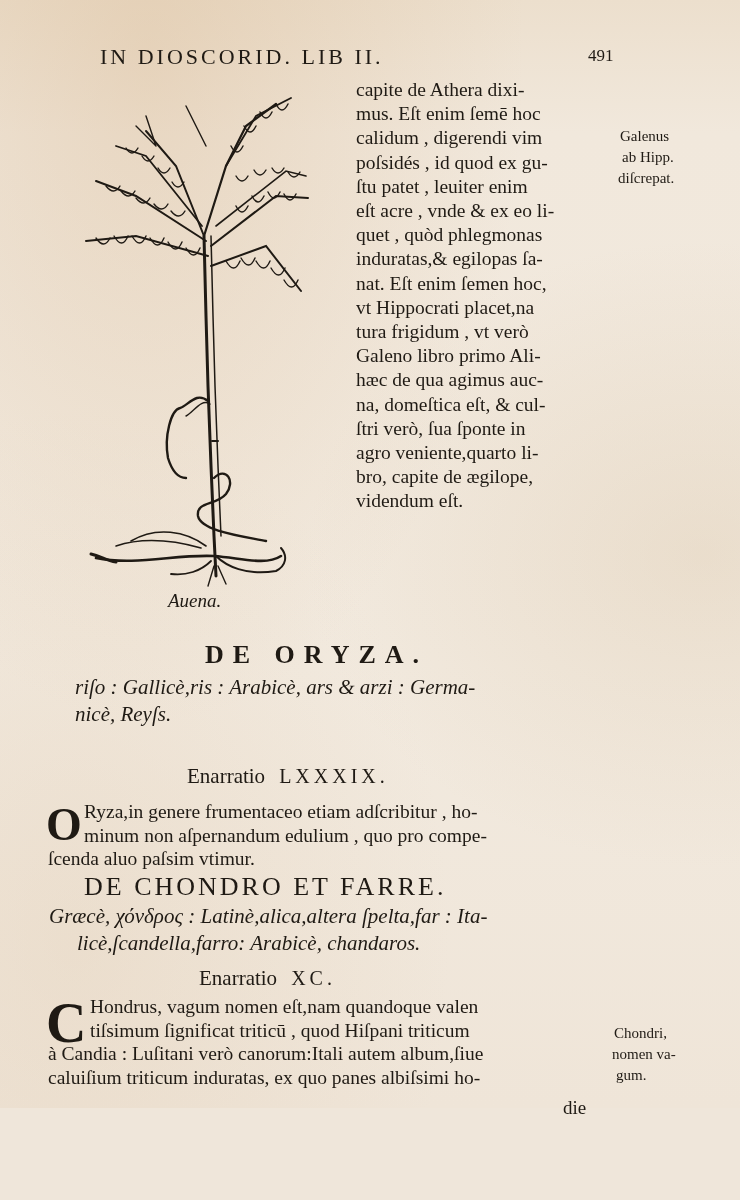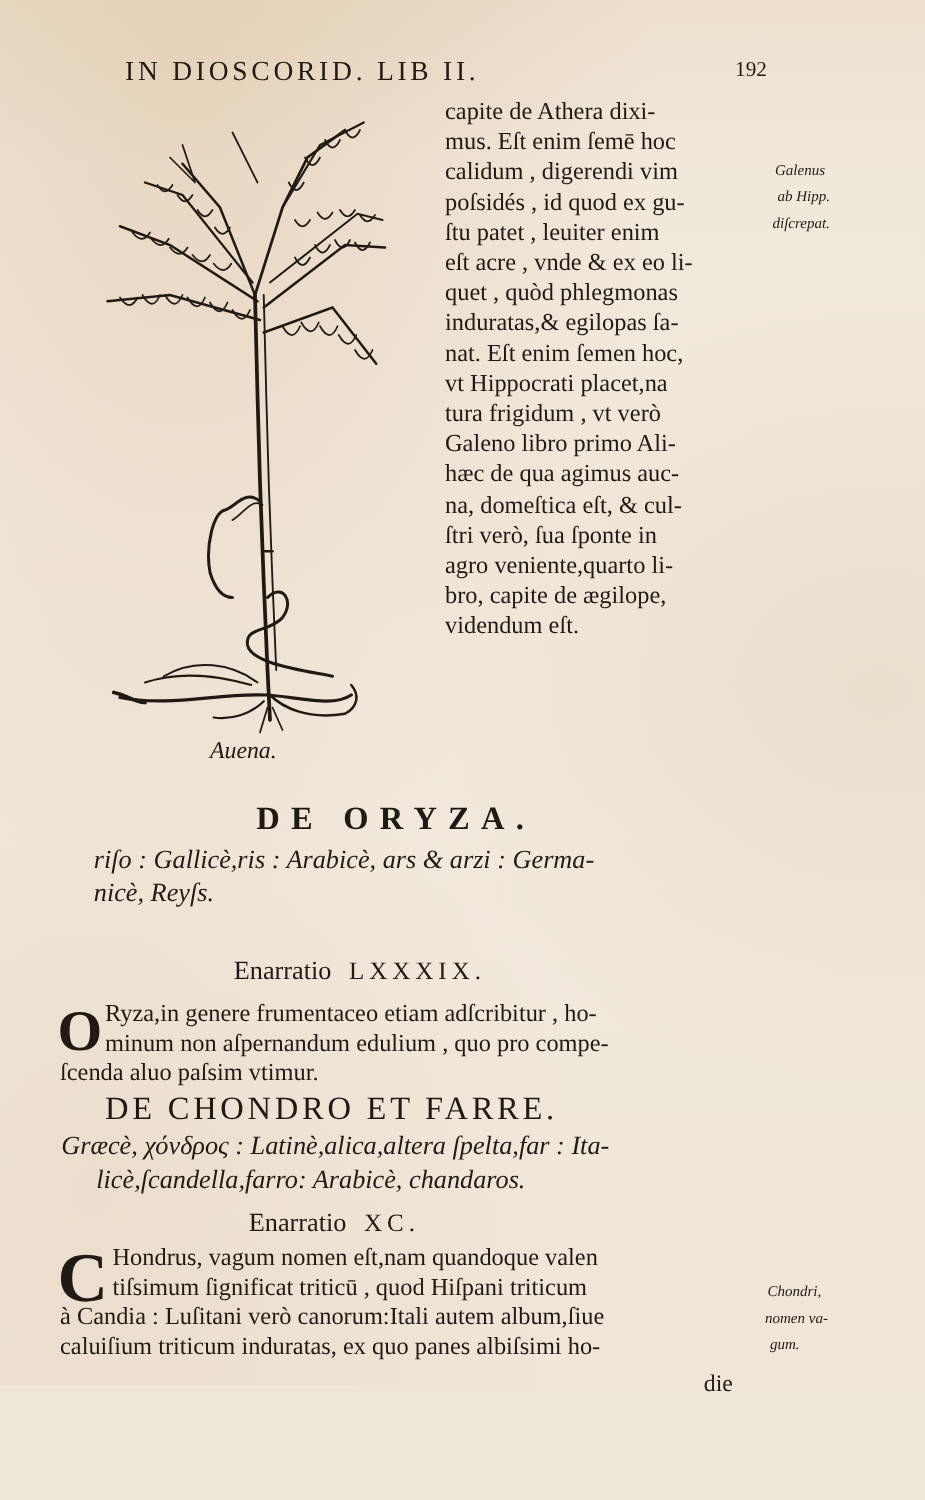--- a/index.html
+++ b/index.html
@@ -23,21 +23,21 @@
       left: 100px; top: 44px; width: 520px;
       font-size: 22px; letter-spacing: 3px; white-space: nowrap;
     }
     .header .page-no { position: absolute; left: 488px; top: 2px; font-size: 17px; letter-spacing: 0; }
     .col-text {
       left: 356px; top: 78px; width: 250px;
       font-size: 19.5px; line-height: 24.2px;
     }
     .col-text .line { white-space: nowrap; display: block; }
     .margin-note {
-      font-style: italic; font-size: 12px; line-height: 21px; white-space: nowrap;
+      font-size: 15px; line-height: 21px; white-space: nowrap;
     }
     .note-1 { left: 620px; top: 126px; }
     .note-2 { left: 612px; top: 1023px; }
     .illustration { left: 76px; top: 86px; width: 250px; height: 510px; }
     .caption { left: 168px; top: 590px; font-style: italic; font-size: 19px; }
     .section-title { font-size: 26px; letter-spacing: 5px; white-space: nowrap; }
     .title-oryza { left: 205px; top: 640px; letter-spacing: 9px; font-weight: bold; }
     .title-chondro { left: 84px; top: 872px; letter-spacing: 3px; }
     .synonyms { font-style: italic; font-size: 21px; line-height: 27px; white-space: nowrap; }
     .syn-oryza { left: 47px; top: 674px; }
@@ -58,21 +58,21 @@
     .para .l { display: block; }
     .catch { left: 563px; top: 1097px; font-size: 19px; }
   </style>
 </head>
 <body>
 
 <div class="page">
 
   <div class="abs header">
     <span>IN DIOSCORID. LIB II.</span>
-    <span class="page-no">192</span>
+    <span class="page-no">491</span>
   </div>
 
   <svg class="abs illustration" viewBox="0 0 250 510" fill="none" stroke="#1f1a14" stroke-linecap="round">
 
     <path d="M128 150 L130 230 L132 300 L135 380 L138 450 L140 490" stroke-width="3"></path>
     <path d="M135 150 L137 230 L139 300 L142 380 L145 450" stroke-width="1.5"></path>
 
     <path d="M128 150 L150 80 L170 40 L200 18" stroke-width="2.2"></path>
     <path d="M150 80 L180 30 L215 12" stroke-width="1.8"></path>
     <path d="M128 150 L100 80 L70 45" stroke-width="2"></path>

